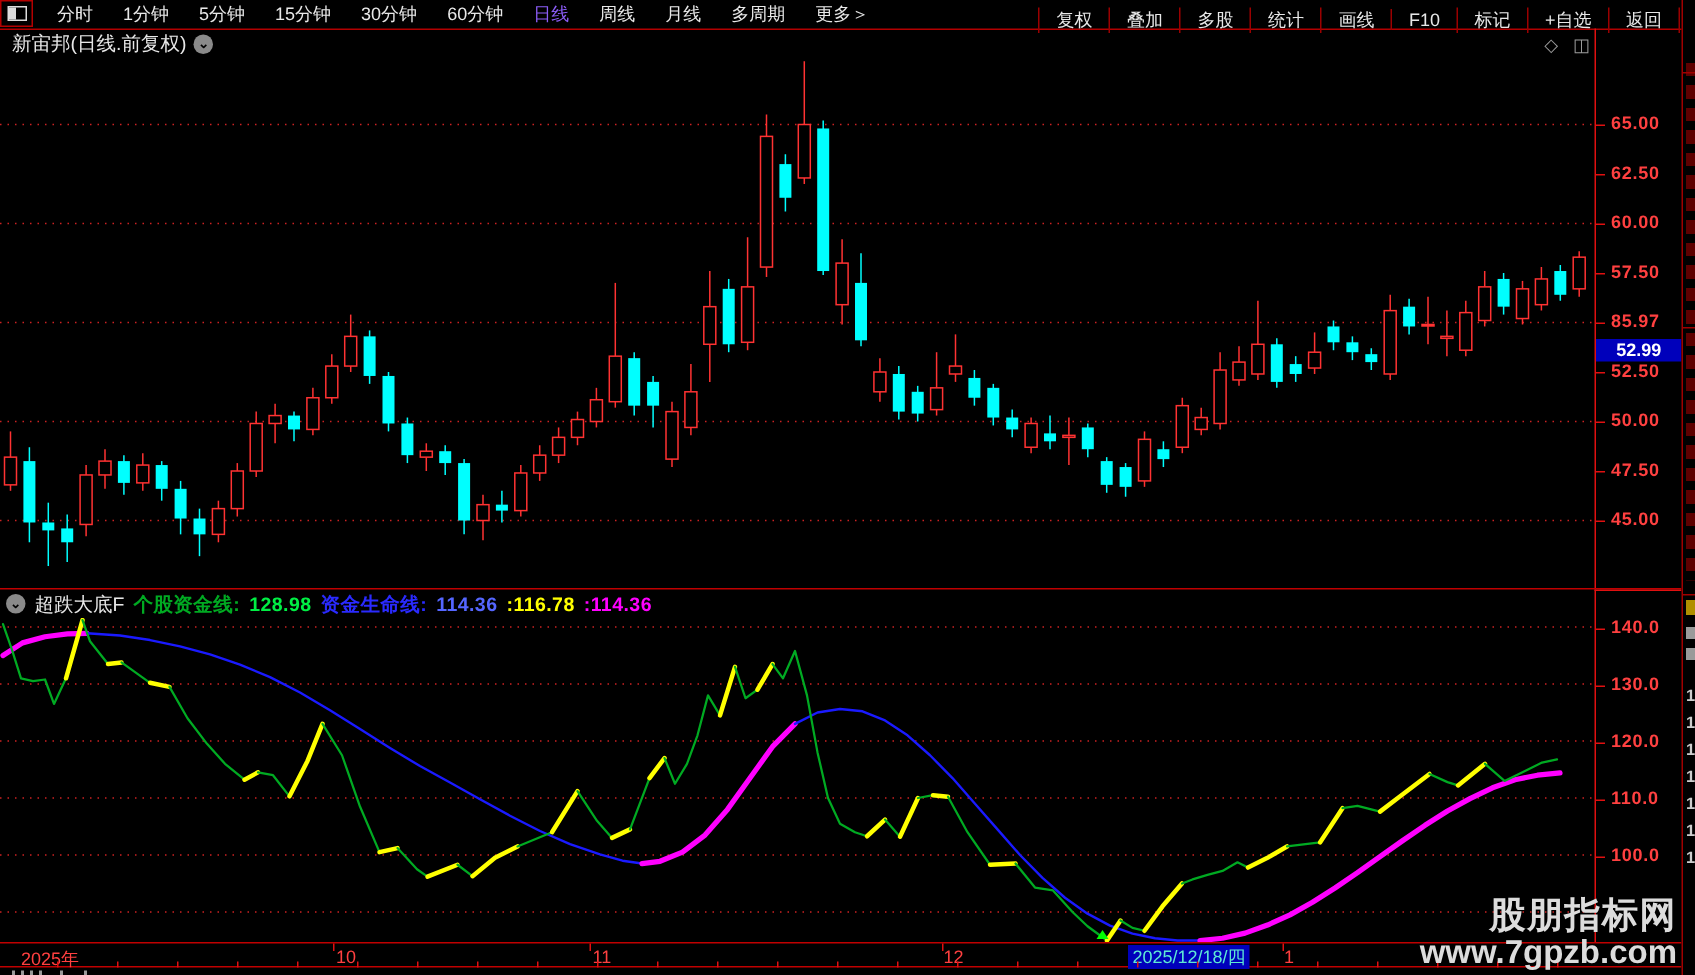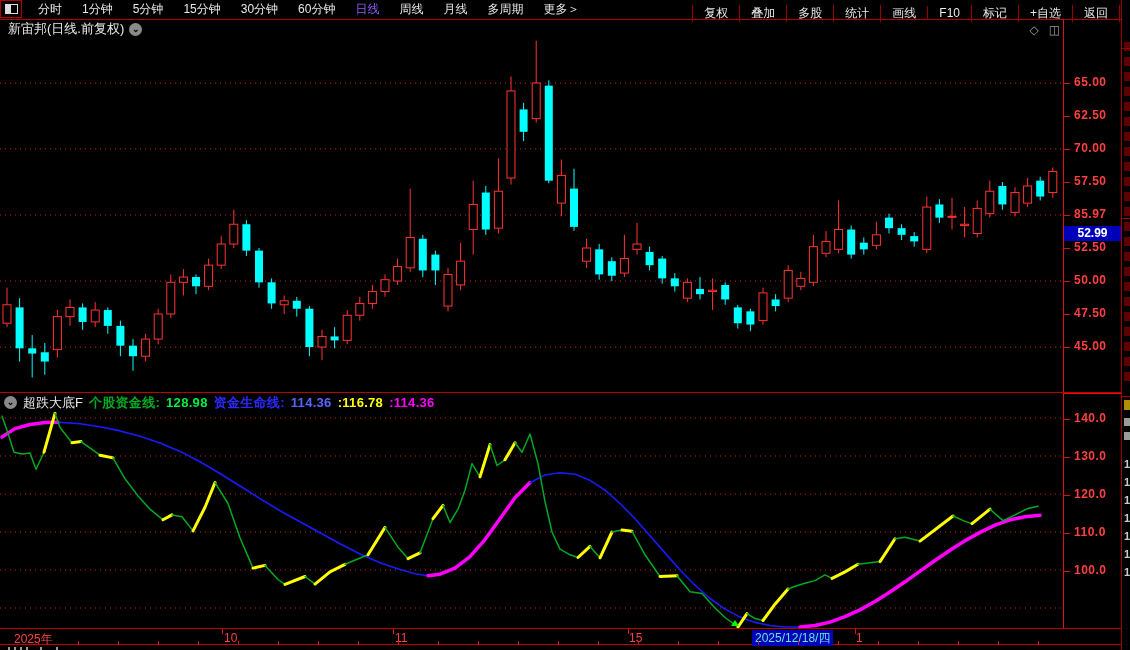--- a/index.html
+++ b/index.html
@@ -495,21 +495,21 @@
         <line x1="1052.8" y1="129.48" x2="1052.8" y2="133.44000000000005" stroke="#ff3232" stroke-width="1"></line>
         <line x1="1052.8" y1="154.55999999999997" x2="1052.8" y2="159.84000000000003" stroke="#ff3232" stroke-width="1"></line>
         <rect x="1048.8" y="133.44000000000005" width="8" height="21.11999999999992" fill="#000" stroke="#ff3232" stroke-width="1"></rect>
       </g>
     </svg>
   <div id="yaxis-main" class="yaxis">
       <div class="ylab" style="top: 56px;">65.00</div>
       <div class="ytick" style="top: 64px;"></div>
       <div class="ylab" style="top: 89px;">62.50</div>
       <div class="ytick" style="top: 97px;"></div>
-      <div class="ylab" style="top: 122px;">70.00</div>
+      <div class="ylab" style="top: 122px;">60.00</div>
       <div class="ytick" style="top: 130px;"></div>
       <div class="ylab" style="top: 155px;">57.50</div>
       <div class="ytick" style="top: 163px;"></div>
       <div class="ylab" style="top: 188px;">85.97</div>
       <div class="ytick" style="top: 196px;"></div>
       <div class="ylab" style="top: 221px;">52.50</div>
       <div class="ytick" style="top: 229px;"></div>
       <div class="ylab" style="top: 254px;">50.00</div>
       <div class="ytick" style="top: 262px;"></div>
       <div class="ylab" style="top: 287px;">47.50</div>
@@ -603,21 +603,21 @@
       <div class="ylab" style="top: 131px;">110.0</div>
       <div class="ytick" style="top: 139px;"></div>
       <div class="ylab" style="top: 169px;">100.0</div>
       <div class="ytick" style="top: 177px;"></div>
     </div>
 
   <div id="date-axis">
       <span class="dlab" style="left: 14px;">2025年</span>
       <span class="dlab" style="left: 224px;">10</span>
       <span class="dlab" style="left: 395px;">11</span>
-      <span class="dlab" style="left: 629px;">15</span>
+      <span class="dlab" style="left: 629px;">12</span>
       <span class="dlab hl" style="left: 752px;">2025/12/18/四</span>
       <span class="dlab" style="left: 856px;">1</span>
       <div class="mtick" style="left: 222px;"></div>
       <div class="mtick" style="left: 393px;"></div>
       <div class="mtick" style="left: 628px;"></div>
       <div class="mtick" style="left: 855px;"></div>
       <div class="stick" style="left: 38px;"></div>
       <div class="stick" style="left: 78px;"></div>
       <div class="stick" style="left: 118px;"></div>
       <div class="stick" style="left: 158px;"></div>
@@ -646,20 +646,24 @@
     </div>
   <div id="bottom-strip">
       <i style="left: 8px;"></i>
       <i style="left: 14px;"></i>
       <i style="left: 20px;"></i>
       <i style="left: 26px;"></i>
       <i style="left: 40px;"></i>
       <i style="left: 56px;"></i>
     </div>
 
+  <div id="watermark">
+    <div id="wm1">股朋指标网</div>
+    <div id="wm2">www.7gpzb.com</div>
+  </div>
 
   <div id="right-strip">
     <div id="rs-glyphs"></div>
     <div class="rs-div" style="top:48px"></div>
     <div class="rs-div" style="top:218px"></div>
     <div class="rs-div" style="top:396px"></div>
     <div id="rs-yellow"></div>
     <div id="rs-gray1"></div>
     <div id="rs-gray2"></div>
   <span class="rs-digit" style="top: 458px;">1</span>

